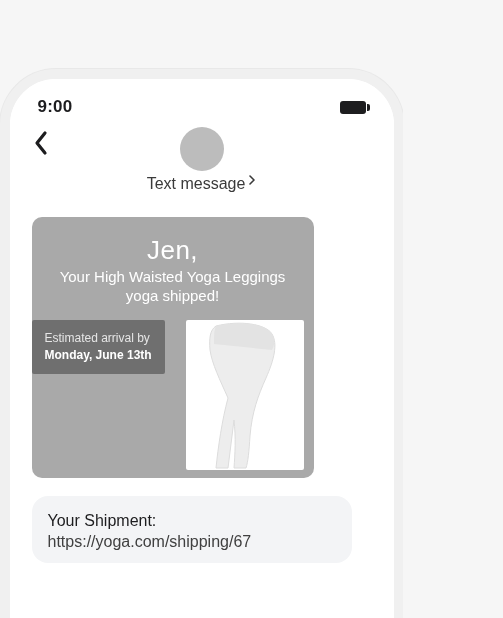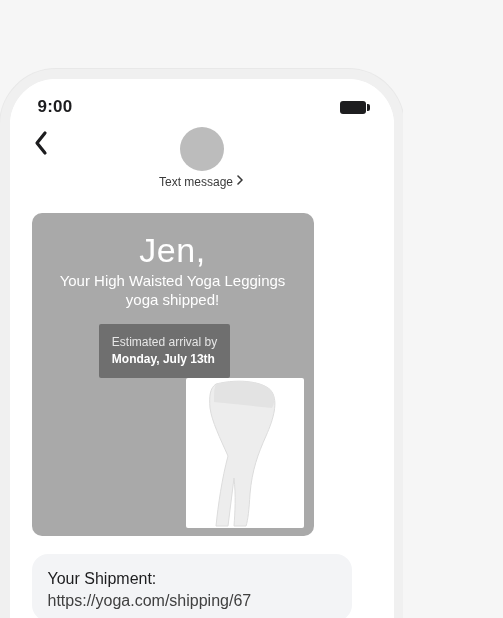--- a/index.html
+++ b/index.html
@@ -46,35 +46,35 @@
     position:relative;display:flex;flex-direction:column;align-items:center;
     padding:2px 0 10px 0;
   }
   .back{
     position:absolute;left:22px;top:4px;width:20px;height:28px;color:#1d1d1f;cursor:pointer;
   }
   .avatar{
     width:44px;height:44px;border-radius:50%;background:#bcbcbc;margin-bottom:4px;
   }
   .titleline{
-    font-size:12px;color:#3a3a3a;display:flex;align-items:flex-start;gap:3px;
+    font-size:16px;color:#3a3a3a;display:flex;align-items:flex-start;gap:3px;
   }
 
   .thread{
     padding:14px 22px;display:flex;flex-direction:column;gap:18px;
   }
 
   
   .rich-card{
     width:250px;background:#a9a9a9;border-radius:10px;color:#ffffff;
     padding:18px 16px 8px 16px;position:relative;
   }
-  .rc-name{font-size:34px;font-weight:300;text-align:center;letter-spacing:0.5px;}
+  .rc-name{font-size:26px;font-weight:300;text-align:center;letter-spacing:0.5px;}
   .rc-sub{font-size:15px;font-weight:300;text-align:center;line-height:1.25;margin-top:2px;}
-  .rc-body{display:flex;align-items:center;margin-top:14px;flex-direction:column;}
+  .rc-body{display:flex;align-items:flex-start;margin-top:14px;}
   .eta{
     background:#6f6f6f;padding:10px 13px;border-radius:2px;
     font-size:12px;line-height:1.45;flex:0 0 auto;margin-left:-16px;
   }
   .eta .lab{color:#e6e6e6;font-weight:400;}
   .eta .date{color:#ffffff;font-weight:700;}
   .product{
     width:118px;height:150px;background:#ffffff;border-radius:2px;margin-left:auto;margin-right:-6px;
     position:relative;overflow:hidden;
   }
@@ -127,21 +127,21 @@
       </div>
 
       <div class="thread">
 
         <div class="rich-card">
           <div class="rc-name">Jen,</div>
           <div class="rc-sub">Your High Waisted Yoga Leggings yoga shipped!</div>
           <div class="rc-body">
             <div class="eta">
               <div class="lab">Estimated arrival by</div>
-              <div class="date">Monday, July 13th</div>
+              <div class="date">Monday, June 13th</div>
             </div>
             <div class="product">
               <svg viewBox="0 0 118 150" preserveAspectRatio="xMidYMid meet">
 
                 <path d="M30,6 C54,0 80,4 86,14 C92,24 88,40 80,58 C72,76 66,92 64,116 C63,132 62,142 60,148 L48,148 C49,134 50,118 48,100 C46,116 44,132 42,148 L30,148 C32,128 36,100 42,78 C34,60 26,44 24,30 C23,18 24,10 30,6 Z" fill="#ededed" stroke="#dcdcdc" stroke-width="1"></path>
                 <path d="M30,6 C54,0 80,4 86,14 C90,20 88,26 86,30 L28,24 C28,16 28,10 30,6 Z" fill="#e3e3e3"></path>
               </svg>
             </div>
           </div>
         </div>

